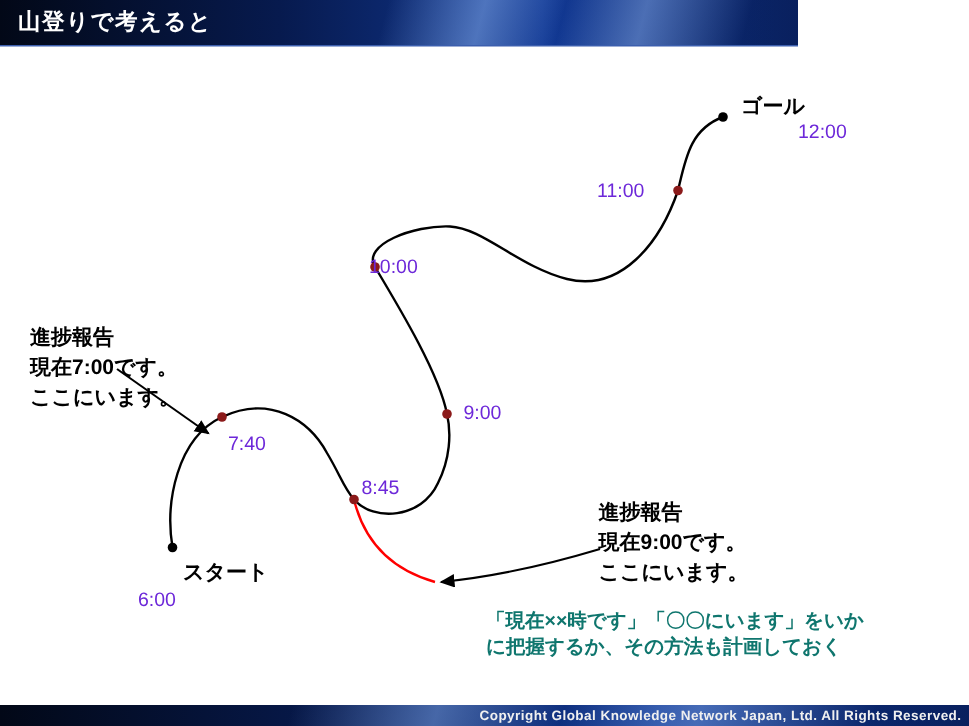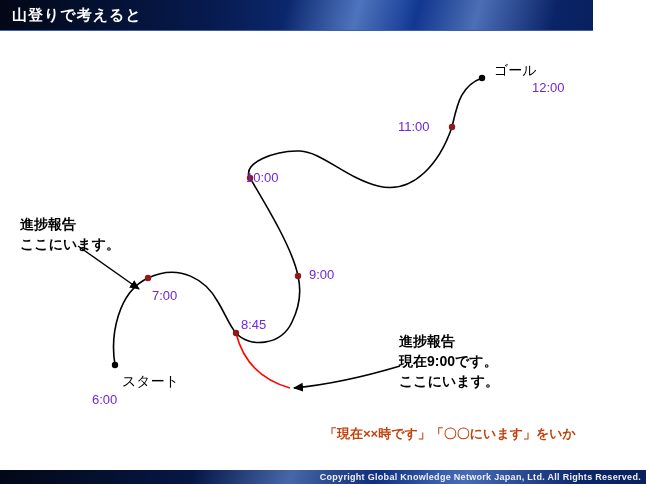--- a/index.html
+++ b/index.html
@@ -15,21 +15,21 @@
     font-family: "Liberation Sans", "DejaVu Sans", sans-serif;
   }
   .slide {
     position: absolute;
     inset: 0;
   }
   
   .title-bar {
     position: absolute;
     top: 0; left: 0;
-    width: 593px; height: 30px;
+    width: 532px; height: 30px;
     background:
       linear-gradient(105deg,
         rgba(0,0,0,0) 48%,
         rgba(130,170,235,0.55) 60%,
         rgba(10,30,100,0.05) 70%,
         rgba(150,185,240,0.45) 80%,
         rgba(0,10,40,0.15) 93%),
       linear-gradient(90deg, #020817 0%, #071a4e 35%, #123a96 68%, #0a2468 100%);
     border-bottom: 1px solid #3c5fae;
   }
@@ -68,40 +68,39 @@
   .time-label {
     position: absolute;
     color: #6d28d9;
     font-size: 13px;
     white-space: nowrap;
   }
   .point-label {
     position: absolute;
     color: #000000;
     font-size: 14px;
-    font-weight: normal;
+    font-weight: bold;
     white-space: nowrap;
   }
   .report {
     position: absolute;
     color: #000000;
     font-size: 14px;
     font-weight: bold;
     line-height: 20px;
     white-space: nowrap;
     margin-top: 42px;
   }
   .note {
     position: absolute;
-    color: #c2410c;
+    color: #0f766e;
     font-size: 13px;
     font-weight: bold;
     line-height: 17px;
     white-space: nowrap;
-    margin-top: 20px;
   }
   svg.trail {
     position: absolute;
     top: 0; left: 0;
   }
 </style>
 </head>
 <body>
 
 <div class="slide">
@@ -141,39 +140,41 @@
     <circle cx="298" cy="276" r="3.2" fill="#8b1a1a"></circle>
     <circle cx="250" cy="178" r="3.2" fill="#8b1a1a"></circle>
     <circle cx="452" cy="127" r="3.2" fill="#8b1a1a"></circle>
     <circle cx="482" cy="78" r="3.2" fill="#000000"></circle>
   </svg>
 
   <div class="point-label" style="left:494px; top:62px">ゴール</div>
   <div class="point-label" style="left:122px; top:373px">スタート</div>
 
   <div class="time-label" style="left:92px;  top:392px">6:00</div>
-  <div class="time-label" style="left:152px; top:288px">7:00</div>
+  <div class="time-label" style="left:152px; top:288px">7:40</div>
   <div class="time-label" style="left:241px; top:317px">8:45</div>
   <div class="time-label" style="left:309px; top:267px">9:00</div>
   <div class="time-label" style="left:246px; top:170px">10:00</div>
   <div class="time-label" style="left:398px; top:119px">11:00</div>
   <div class="time-label" style="left:532px; top:80px">12:00</div>
 
   <div class="report" style="left:20px; top:172px">
     <div>進捗報告</div>
+    <div>現在7:00です。</div>
     <div>ここにいます。</div>
   </div>
 
   <div class="report" style="left:399px; top:289px">
     <div>進捗報告</div>
     <div>現在9:00です。</div>
     <div>ここにいます。</div>
   </div>
 
   <div class="note" style="left:324px; top:405px">
     <div>「現在××時です」「〇〇にいます」をいか</div>
+    <div>に把握するか、その方法も計画しておく</div>
   </div>
 
   <div class="footer-bar">
     <div class="footer-text">Copyright  Global Knowledge Network Japan, Ltd. All Rights Reserved.</div>
   </div>
 
 </div>
 
 </body></html>

